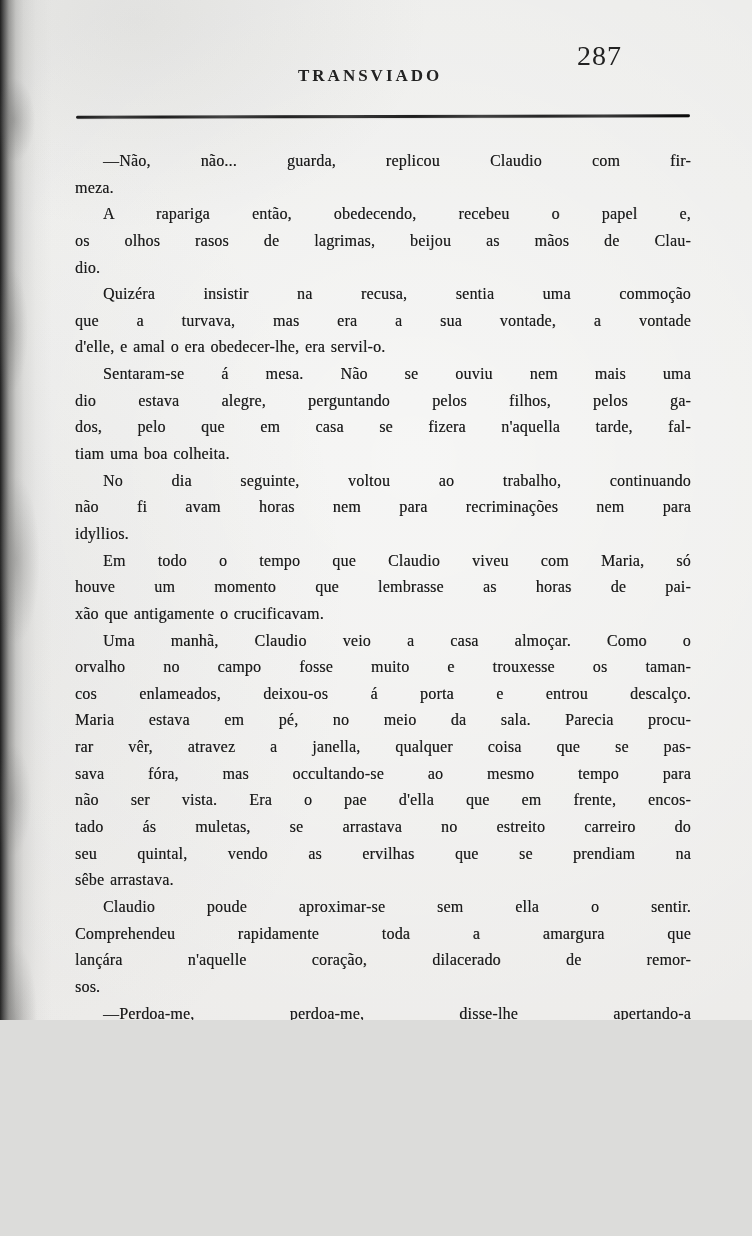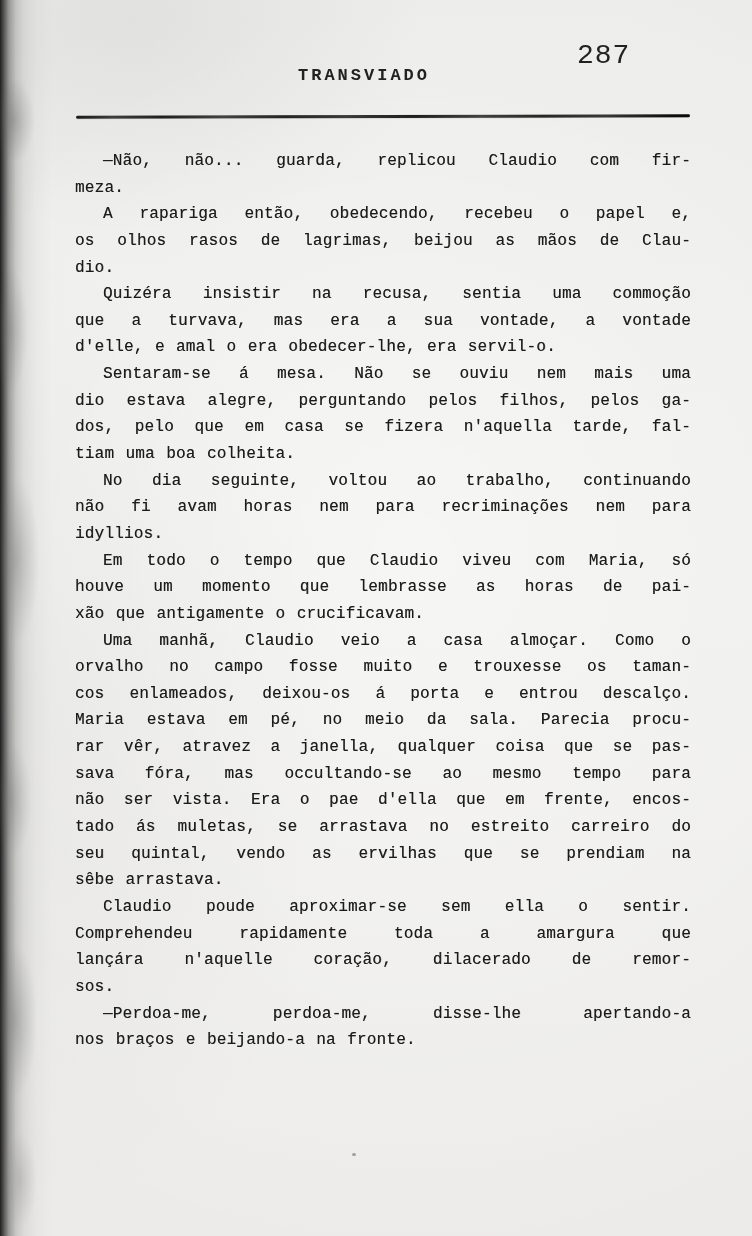--- a/index.html
+++ b/index.html
@@ -6,23 +6,23 @@
 
   html, body {
     width: 752px;
     height: 1236px;
     background: #dcdcda;
   }
 
   .scan-page {
     position: relative;
     width: 752px;
-    height: 1236px;
+    height: 1020px;
     overflow: hidden;
-    font-family: Liberation Mono, monospace;
+    font-family: Liberation Serif, serif;
     color: #1c1c1c;
     
     background:
       radial-gradient(ellipse 420px 300px at 18% 2%, rgba(120,120,118,0.10), rgba(0,0,0,0) 70%),
       radial-gradient(ellipse 500px 700px at 0% 60%, rgba(140,140,138,0.08), rgba(0,0,0,0) 70%),
       radial-gradient(ellipse 900px 900px at 55% 45%, rgba(255,255,255,0.5), rgba(0,0,0,0) 80%),
       linear-gradient(180deg, #eBeBe9 0%, #ededeb 40%, #ecebe9 100%);
   }
 
   

